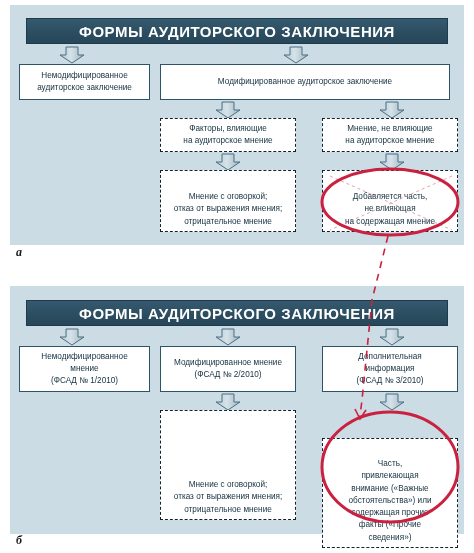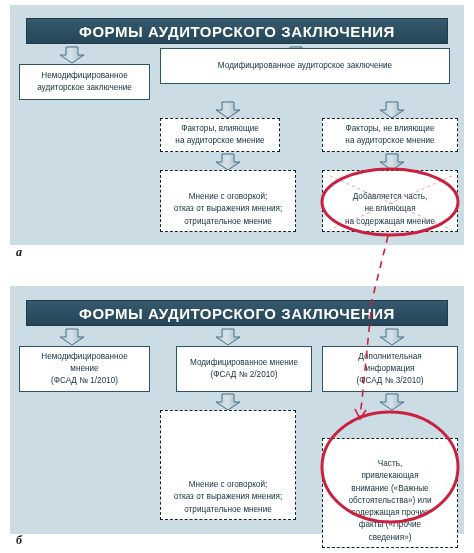--- a/index.html
+++ b/index.html
@@ -95,41 +95,41 @@
 <div class="barrow" style="left:282px;top:46px;width:28px;height:18px;">
   <svg viewBox="0 0 28 18" preserveAspectRatio="none">
     <polygon points="8,1 20,1 20,9 26,9 14,17 2,9 8,9" fill="url(#ga1)" stroke="#4a6e81" stroke-width="1"></polygon>
   </svg>
 </div>
 
 <div class="wbox" style="left:19px;top:64px;width:131px;height:36px;">
   <span class="cell-text">Немодифицированное
 аудиторское заключение</span>
 </div>
-<div class="wbox" style="left:160px;top:48px;width:290px;height:36px;">
+<div class="wbox" style="left:160px;top:64px;width:290px;height:36px;">
   <span class="cell-text">Модифицированное аудиторское заключение</span>
 </div>
 
 <div class="barrow" style="left:214px;top:101px;width:28px;height:18px;">
   <svg viewBox="0 0 28 18" preserveAspectRatio="none">
     <polygon points="8,1 20,1 20,9 26,9 14,17 2,9 8,9" fill="url(#ga1)" stroke="#4a6e81" stroke-width="1"></polygon>
   </svg>
 </div>
 <div class="barrow" style="left:378px;top:101px;width:28px;height:18px;">
   <svg viewBox="0 0 28 18" preserveAspectRatio="none">
     <polygon points="8,1 20,1 20,9 26,9 14,17 2,9 8,9" fill="url(#ga1)" stroke="#4a6e81" stroke-width="1"></polygon>
   </svg>
 </div>
 
-<div class="dbox" style="left:160px;top:118px;width:120px;height:34px;">
+<div class="dbox" style="left:160px;top:118px;width:136px;height:34px;">
   <span class="cell-text">Факторы, влияющие
 на аудиторское мнение</span>
 </div>
 <div class="dbox" style="left:322px;top:118px;width:136px;height:34px;">
-  <span class="cell-text">Факторы, не влияющие
+  <span class="cell-text">Мнение, не влияющие
 на аудиторское мнение</span>
 </div>
 
 <div class="barrow" style="left:214px;top:153px;width:28px;height:18px;">
   <svg viewBox="0 0 28 18" preserveAspectRatio="none">
     <polygon points="8,1 20,1 20,9 26,9 14,17 2,9 8,9" fill="url(#ga1)" stroke="#4a6e81" stroke-width="1"></polygon>
   </svg>
 </div>
 <div class="barrow" style="left:378px;top:153px;width:28px;height:18px;">
   <svg viewBox="0 0 28 18" preserveAspectRatio="none">
@@ -170,21 +170,21 @@
   <svg viewBox="0 0 28 18" preserveAspectRatio="none">
     <polygon points="8,1 20,1 20,9 26,9 14,17 2,9 8,9" fill="url(#ga1)" stroke="#4a6e81" stroke-width="1"></polygon>
   </svg>
 </div>
 
 <div class="wbox" style="left:19px;top:346px;width:131px;height:46px;">
   <span class="cell-text">Немодифицированное
 мнение
 (ФСАД № 1/2010)</span>
 </div>
-<div class="wbox" style="left:160px;top:346px;width:136px;height:46px;margin-left:16px;">
+<div class="wbox" style="left:160px;top:346px;width:136px;height:46px;">
   <span class="cell-text">Модифицированное мнение
 (ФСАД № 2/2010)</span>
 </div>
 <div class="wbox" style="left:322px;top:346px;width:136px;height:46px;">
   <span class="cell-text">Дополнительная
 информация
 (ФСАД № 3/2010)</span>
 </div>
 
 <div class="barrow" style="left:214px;top:393px;width:28px;height:18px;">

